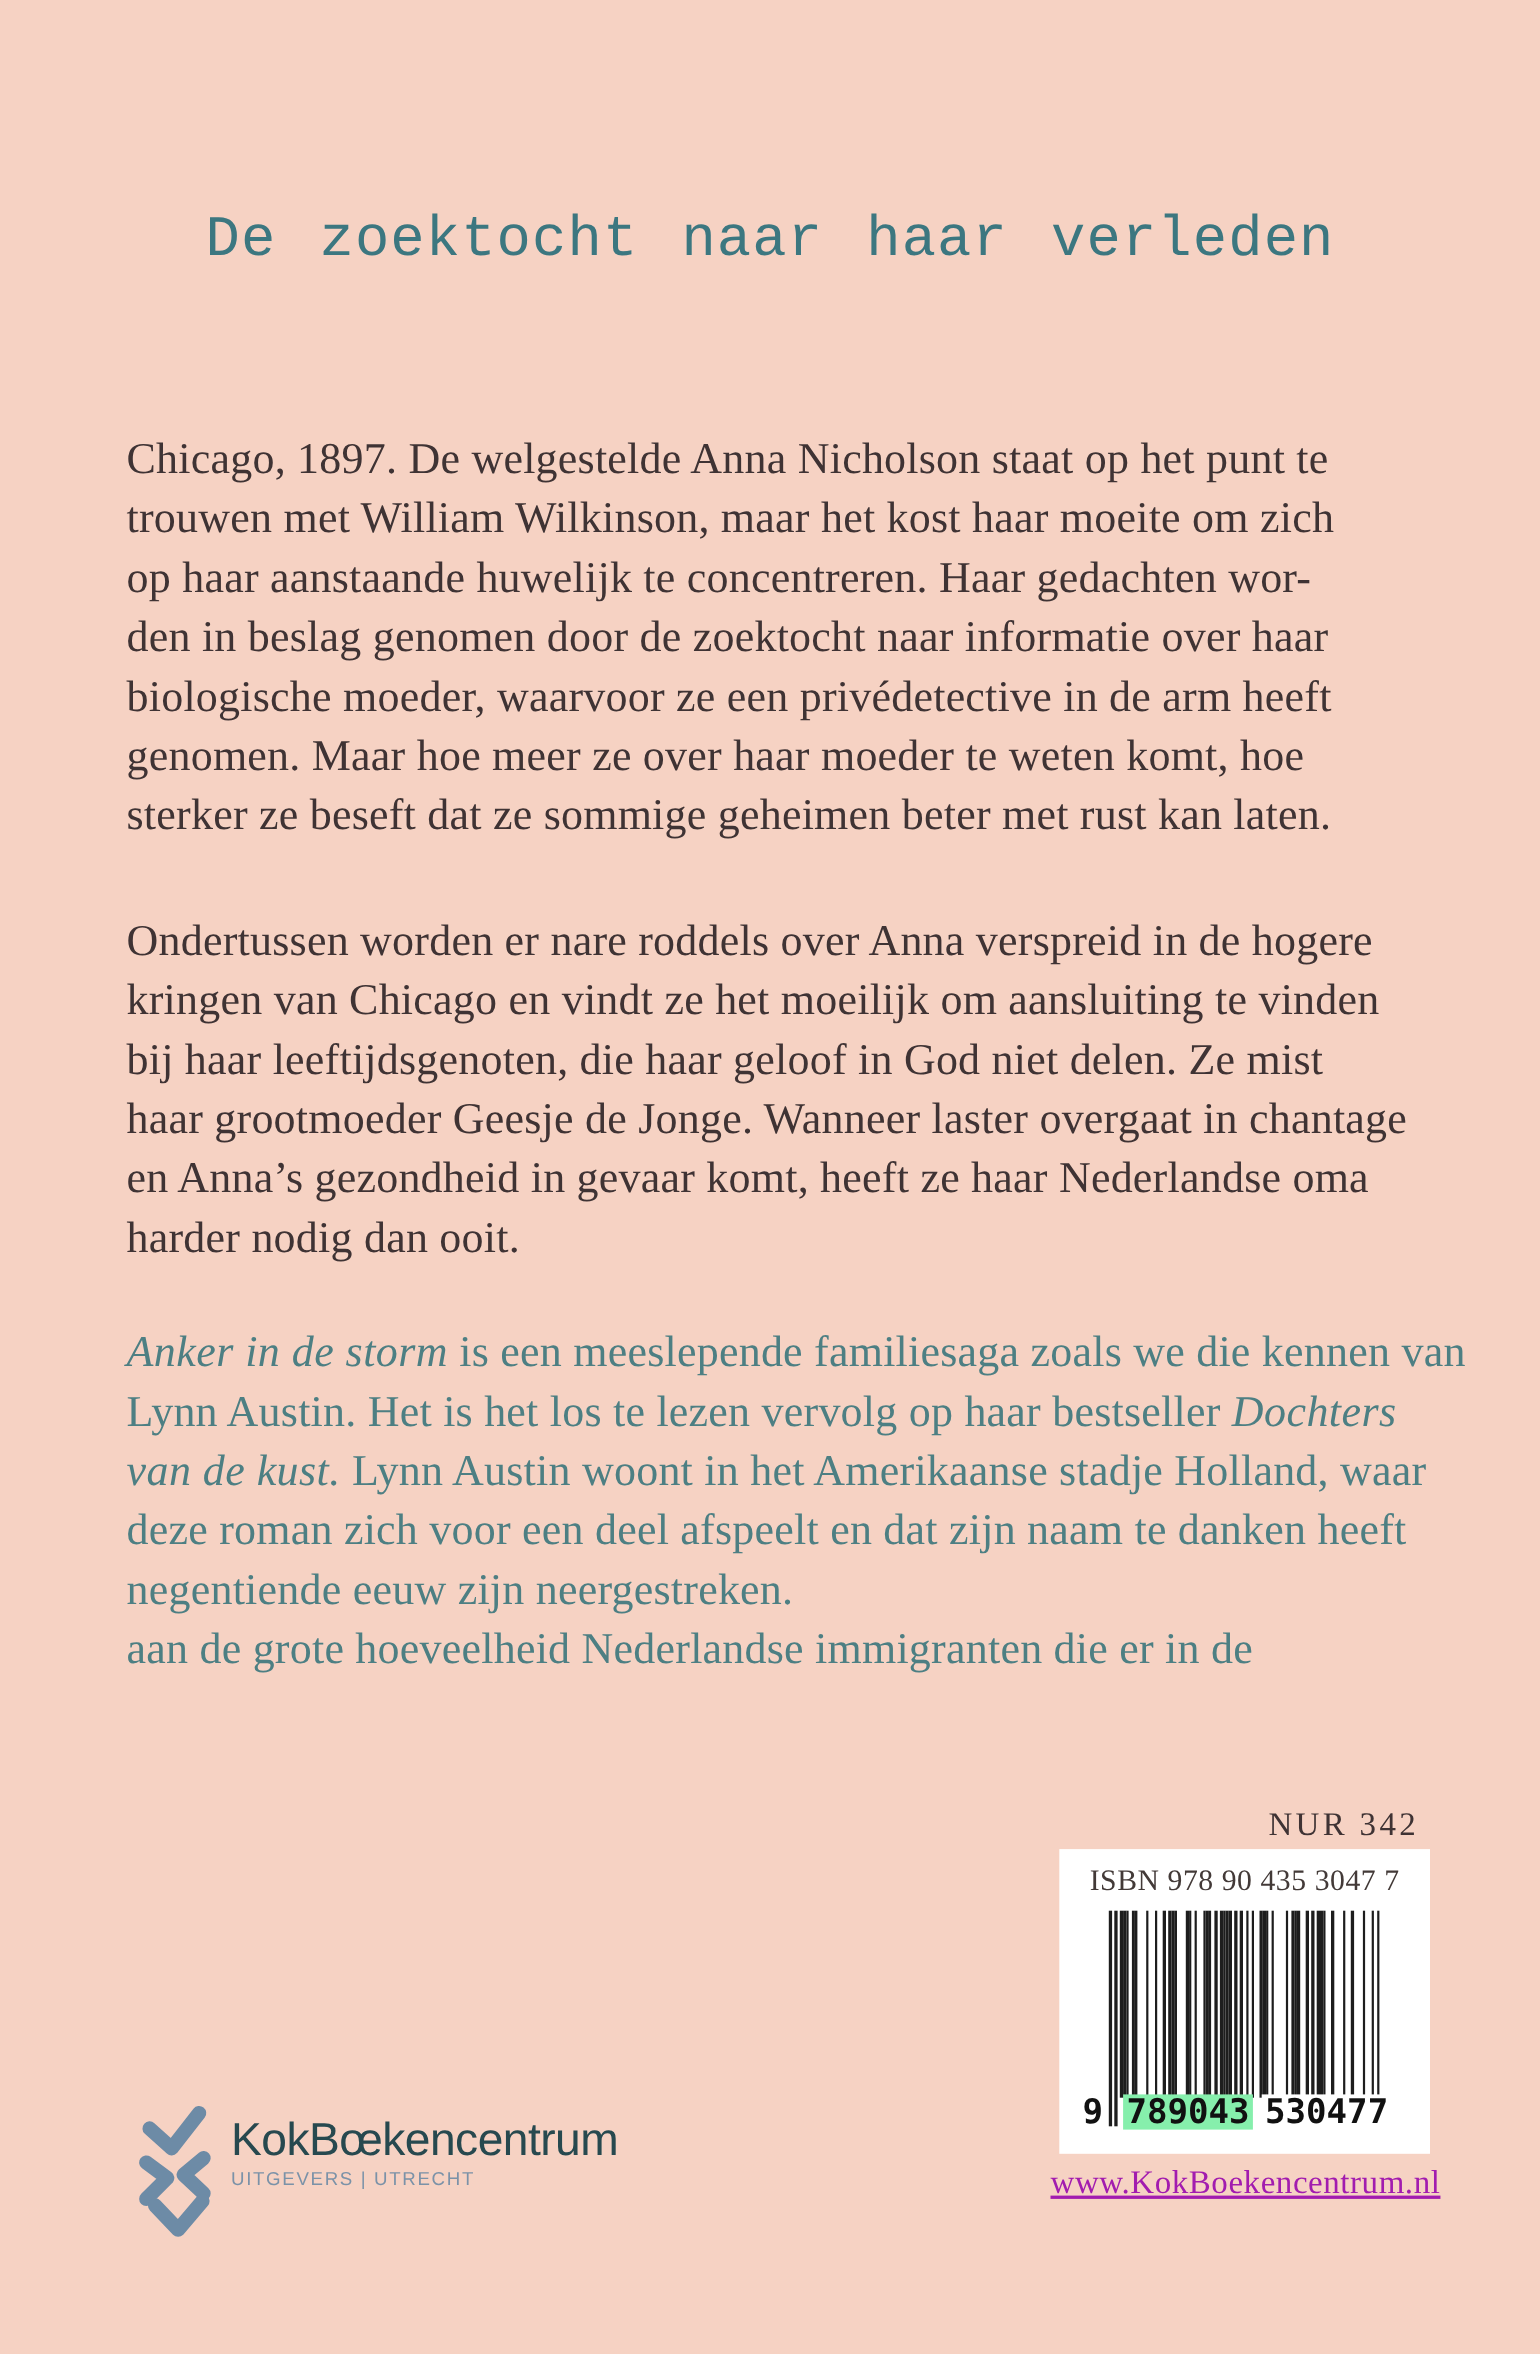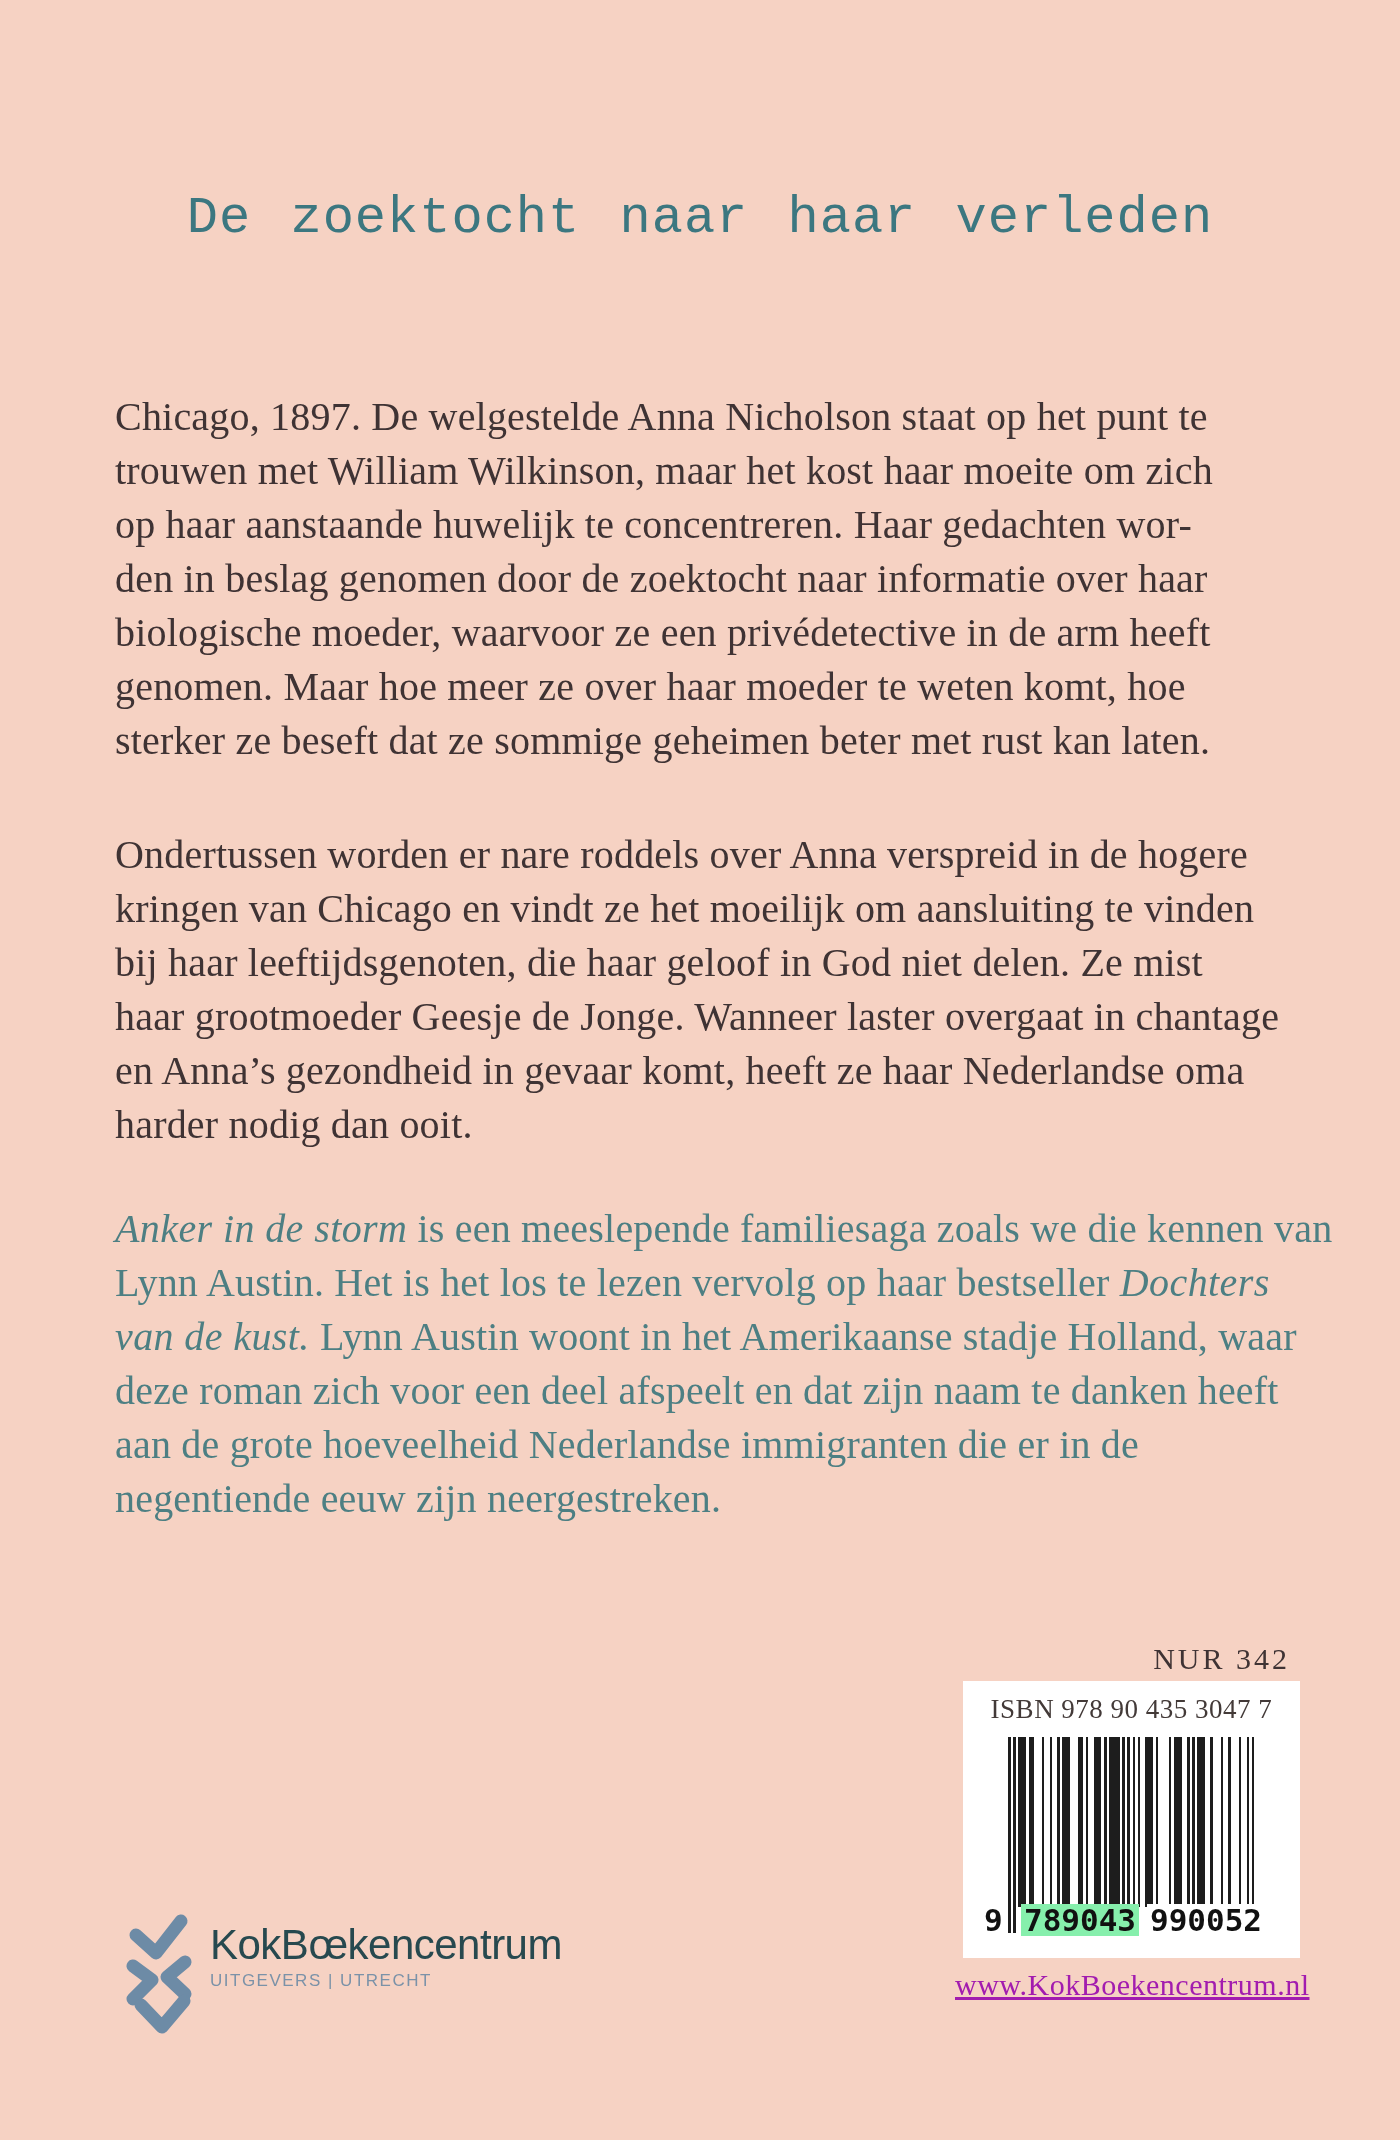--- a/index.html
+++ b/index.html
@@ -163,22 +163,22 @@
     <div class="line"><span>haar grootmoeder Geesje de Jonge. Wanneer laster overgaat in chantage</span></div>
     <div class="line"><span>en Anna’s gezondheid in gevaar komt, heeft ze haar Nederlandse oma</span></div>
     <div class="line"><span>harder nodig dan ooit.</span></div>
   </div>
 
 <div class="copy about">
     <div class="line"><i>Anker in de storm</i><span> is een meeslepende familiesaga zoals we die kennen van</span></div>
     <div class="line"><span>Lynn Austin. Het is het los te lezen vervolg op haar bestseller </span><i>Dochters</i></div>
     <div class="line"><i>van de kust.</i><span> Lynn Austin woont in het Amerikaanse stadje Holland, waar</span></div>
     <div class="line"><span>deze roman zich voor een deel afspeelt en dat zijn naam te danken heeft</span></div>
+    <div class="line"><span>negentiende eeuw zijn neergestreken.</span></div>
     <div class="line"><span>aan de grote hoeveelheid Nederlandse immigranten die er in de</span></div>
-    <div class="line"><span>negentiende eeuw zijn neergestreken.</span></div>
   </div>
 
 <div class="nur">NUR 342</div>
 
 <div class="isbn-box">
   <div class="isbn-label">ISBN 978 90 435 3047 7</div>
   <div class="barcode">
       <div class="module black guard"></div>
       <div class="module guard"></div>
       <div class="module black guard"></div>
@@ -271,21 +271,21 @@
       <div class="module black"></div>
       <div class="module"></div>
       <div class="module"></div>
       <div class="module black guard"></div>
       <div class="module guard"></div>
       <div class="module black guard"></div>
     </div>
   <div class="barcode-digits">
     <span class="digit-first">9</span>
     <span class="digit-left">789043</span>
-    <span class="digit-right">990052</span>
+    <span class="digit-right">530477</span>
   </div>
 </div>
 
 <div class="website">www.KokBoekencentrum.nl</div>
 
 <div class="publisher">
   <svg class="logo-mark" width="66" height="128" viewBox="0 0 66 128" fill="none" xmlns="http://www.w3.org/2000/svg">
     <g stroke="#6d8ba6" stroke-width="13" stroke-linecap="round" stroke-linejoin="round" fill="none">
       <polyline points="10,27 30,45 55,13"></polyline>
       <polyline points="7,58 26,72 7,91"></polyline>

